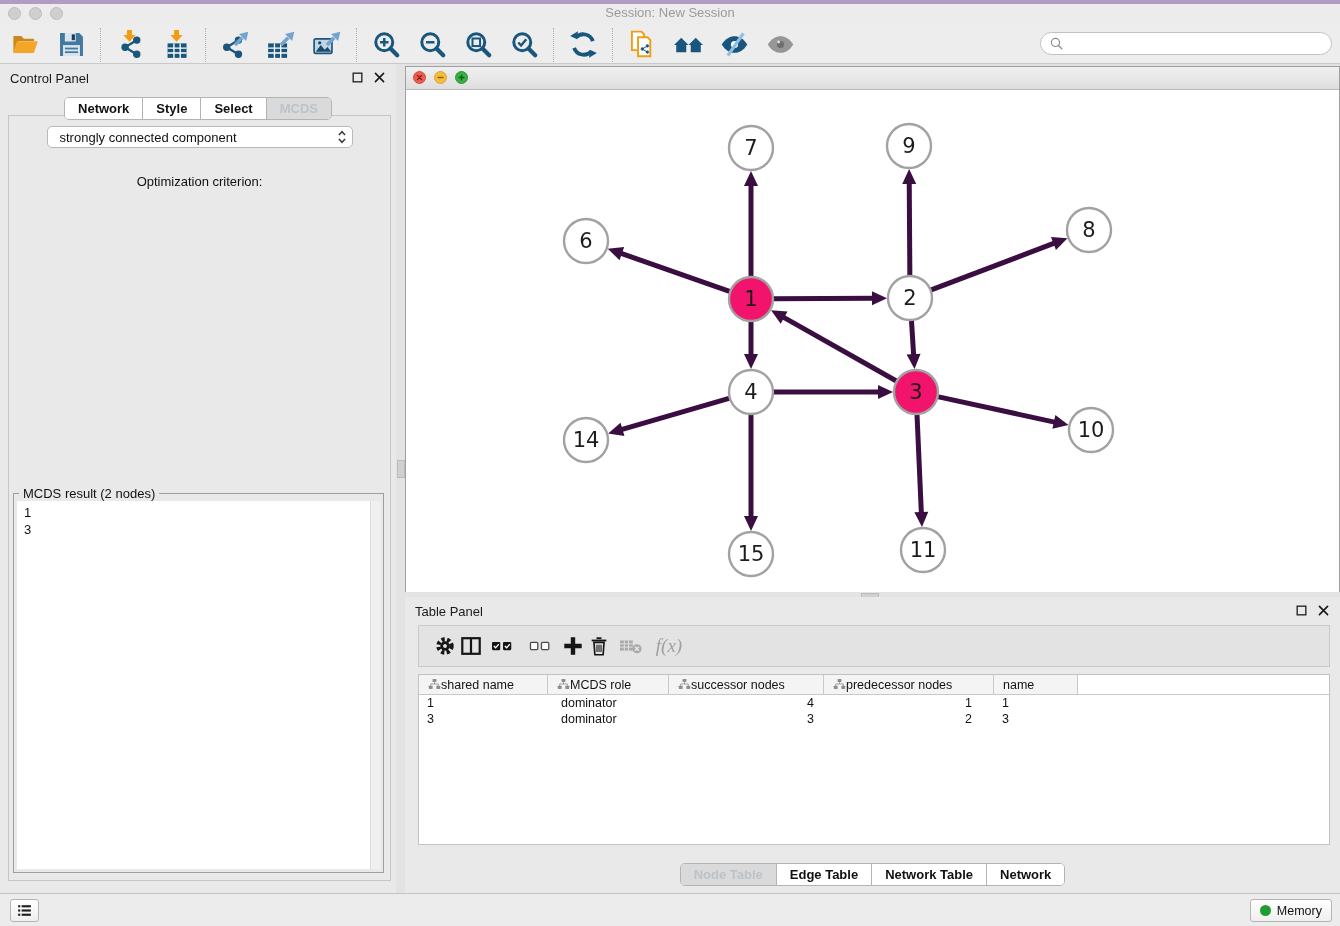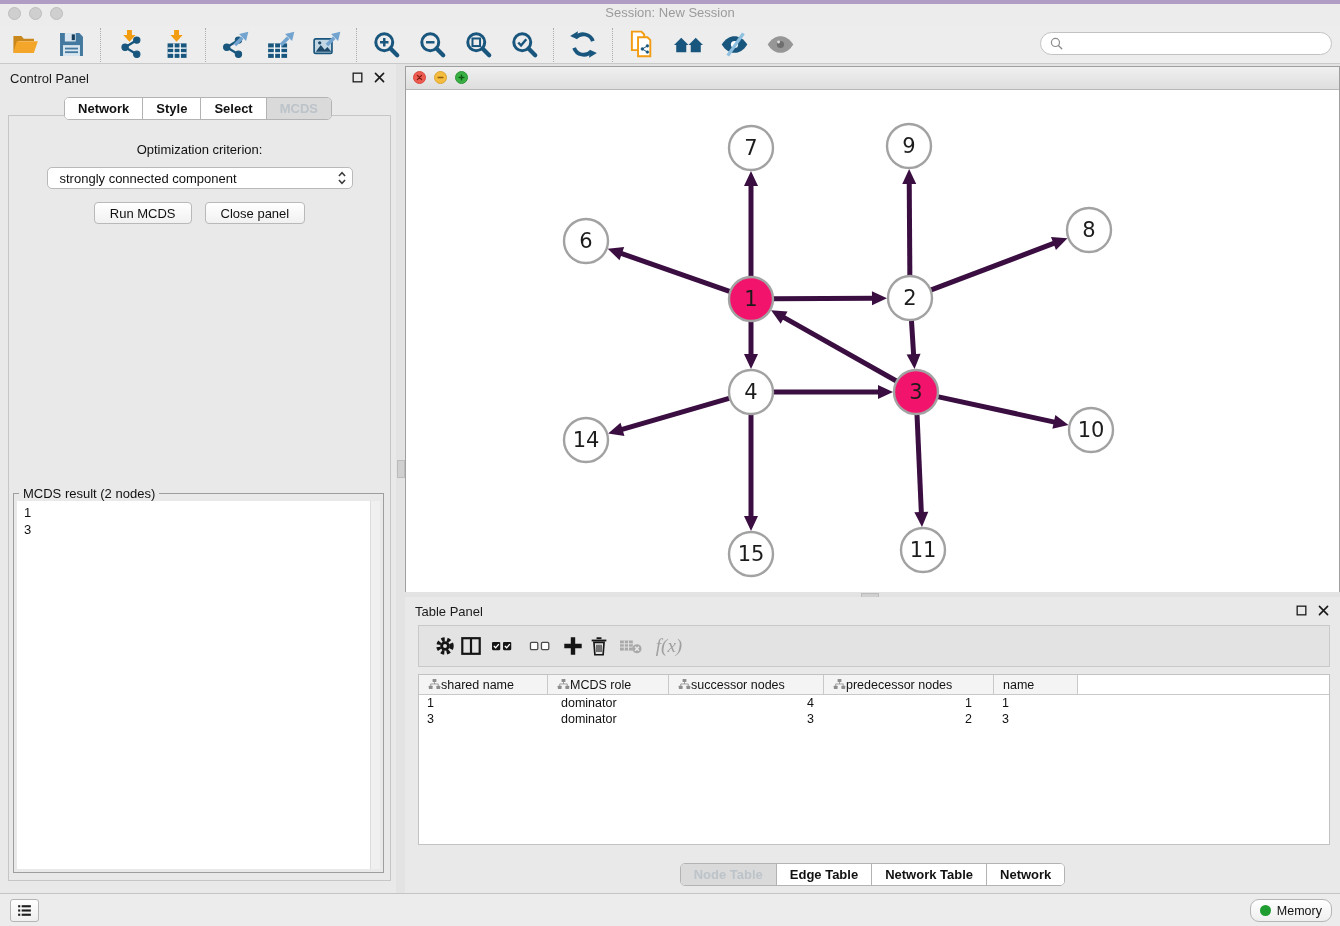--- a/index.html
+++ b/index.html
@@ -82,21 +82,21 @@
   .tr{display:flex;height:16px;cursor:default;}
   .td{box-sizing:border-box;font-size:12.5px;color:#111;line-height:16px;padding-left:8px;overflow:hidden;white-space:nowrap;}
   .td.right{text-align:right;padding-left:0;padding-right:10px;}
   .td.right-wide{text-align:right;padding-left:0;padding-right:22px;}
   .td.pad12{padding-left:13px;}
   #tp-tabs{position:absolute;left:0;right:0;bottom:7px;display:flex;justify-content:center;}
   
   #status-bar{position:absolute;left:0;top:893px;width:1340px;height:33px;background:#ececec;border-top:1px solid #c4c4c4;box-sizing:border-box;}
   #task-btn{position:absolute;left:10px;top:5px;width:29px;height:23px;background:linear-gradient(#fff,#efefef);border:1px solid #b5b5b5;border-radius:3px;display:flex;align-items:center;justify-content:center;cursor:pointer;padding:0;}
   #task-btn svg{width:17px;height:17px;display:block;}
-  #memory-btn{position:absolute;right:8px;top:5px;height:23px;background:linear-gradient(#fff,#efefef);border:1px solid #b5b5b5;border-radius:9px;display:flex;align-items:center;gap:6px;padding:0 9px;cursor:pointer;}
+  #memory-btn{position:absolute;right:8px;top:5px;height:23px;background:linear-gradient(#fff,#efefef);border:1px solid #b5b5b5;border-radius:3px;display:flex;align-items:center;gap:6px;padding:0 9px;cursor:pointer;}
   #memory-dot{width:11px;height:11px;border-radius:50%;background:#1f9d31;}
   #memory-label{font-size:12.5px;color:#111;}
 </style>
 </head>
 <body>
 
 <div id="app">
 
   <div id="titlebar">
     <div class="stripe"></div>
@@ -344,34 +344,30 @@
     </div>
     <div id="cp-tabs">
       <div class="seg-tabs" id="cp-seg">
           <button class="seg">Network</button>
           <button class="seg">Style</button>
           <button class="seg">Select</button>
           <button class="seg active">MCDS</button>
         </div>
     </div>
     <div id="cp-pane">
-      <div id="opt-label">Optimization criterion:</div>
       <div id="criterion-select">
         <span class="val">strongly connected component</span>
         <span class="spin">
             <svg viewBox="0 0 16 26">
               <path d="M4 10.5L8 6l4 4.5" fill="none" stroke="#3c3c3c" stroke-width="2"></path>
               <path d="M4 15.5L8 20l4-4.5" fill="none" stroke="#3c3c3c" stroke-width="2"></path>
             </svg>
           </span>
       </div>
-      <div id="cp-buttons">
-        <button class="pbtn">Run MCDS</button>
-        <button class="pbtn">Close panel</button>
-      </div>
+      <div id="opt-label">Optimization criterion:</div>
       <div id="result-group">
         <span id="result-title">MCDS result (2 nodes)</span>
         <div id="result-box">
           <pre id="result-text">1
 3</pre>
           <div id="result-scroll"></div>
         </div>
       </div>
     </div>
   </div>

